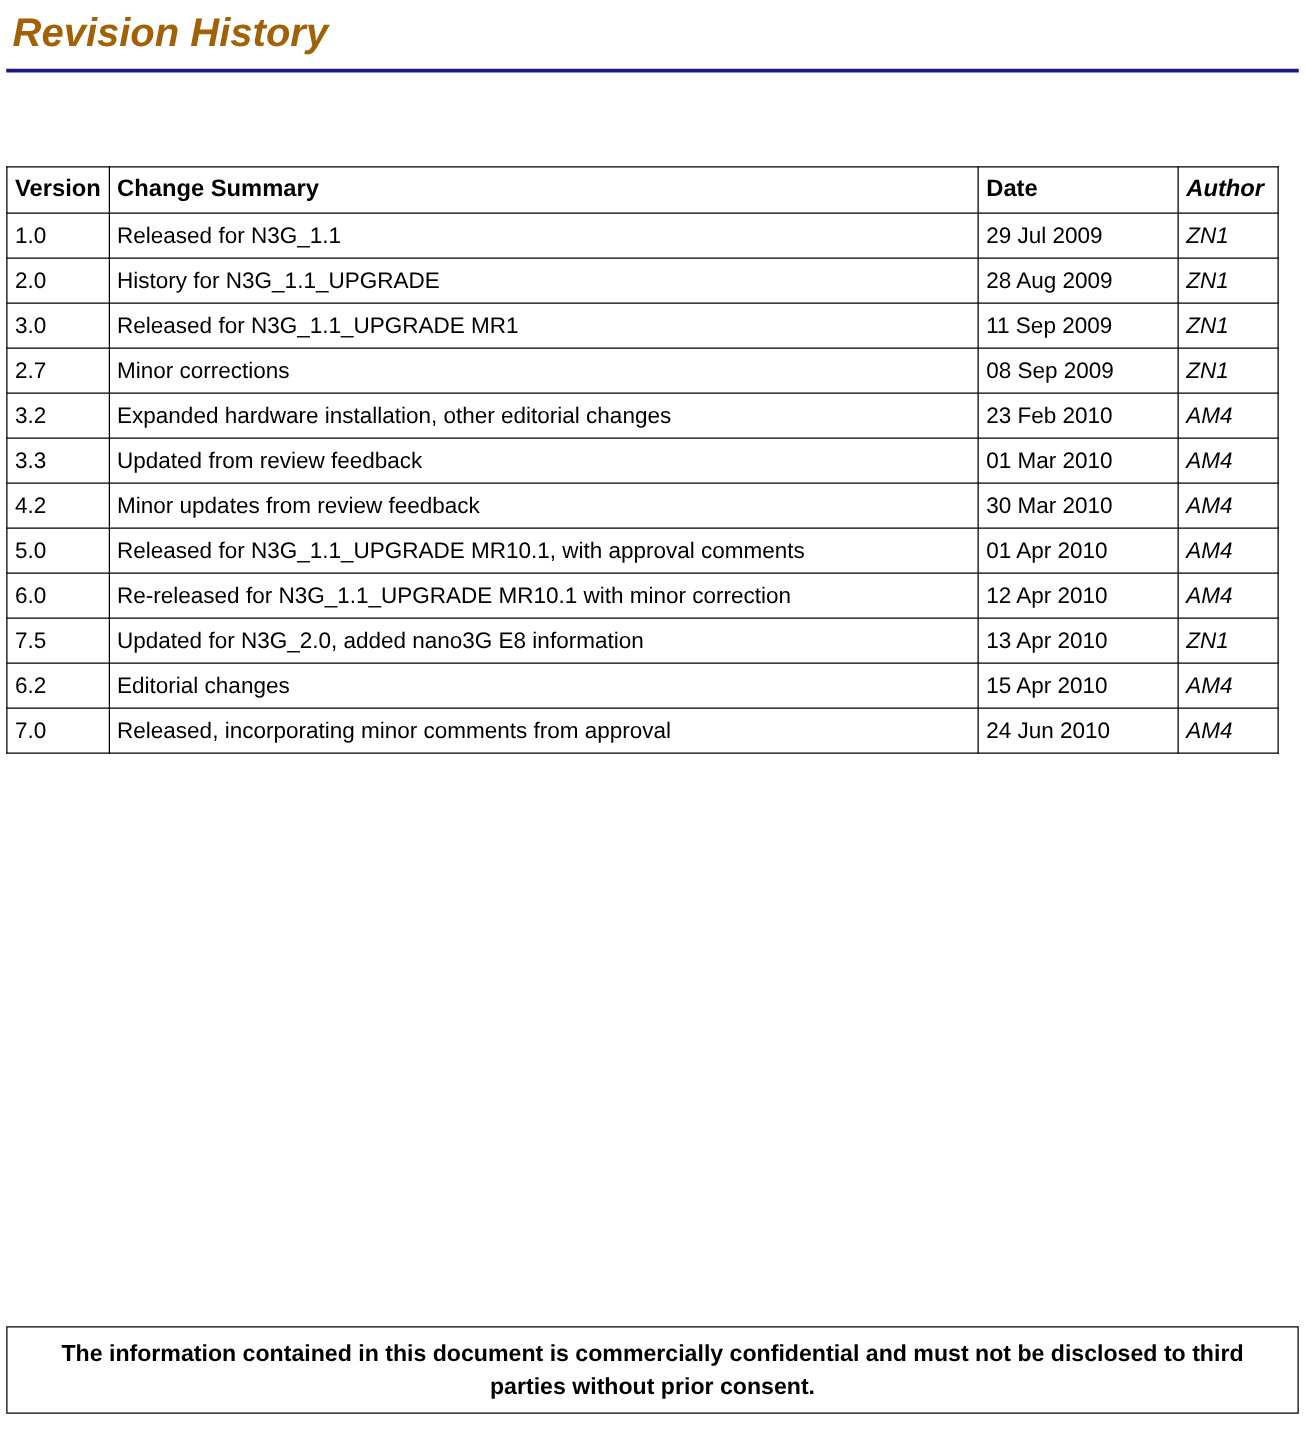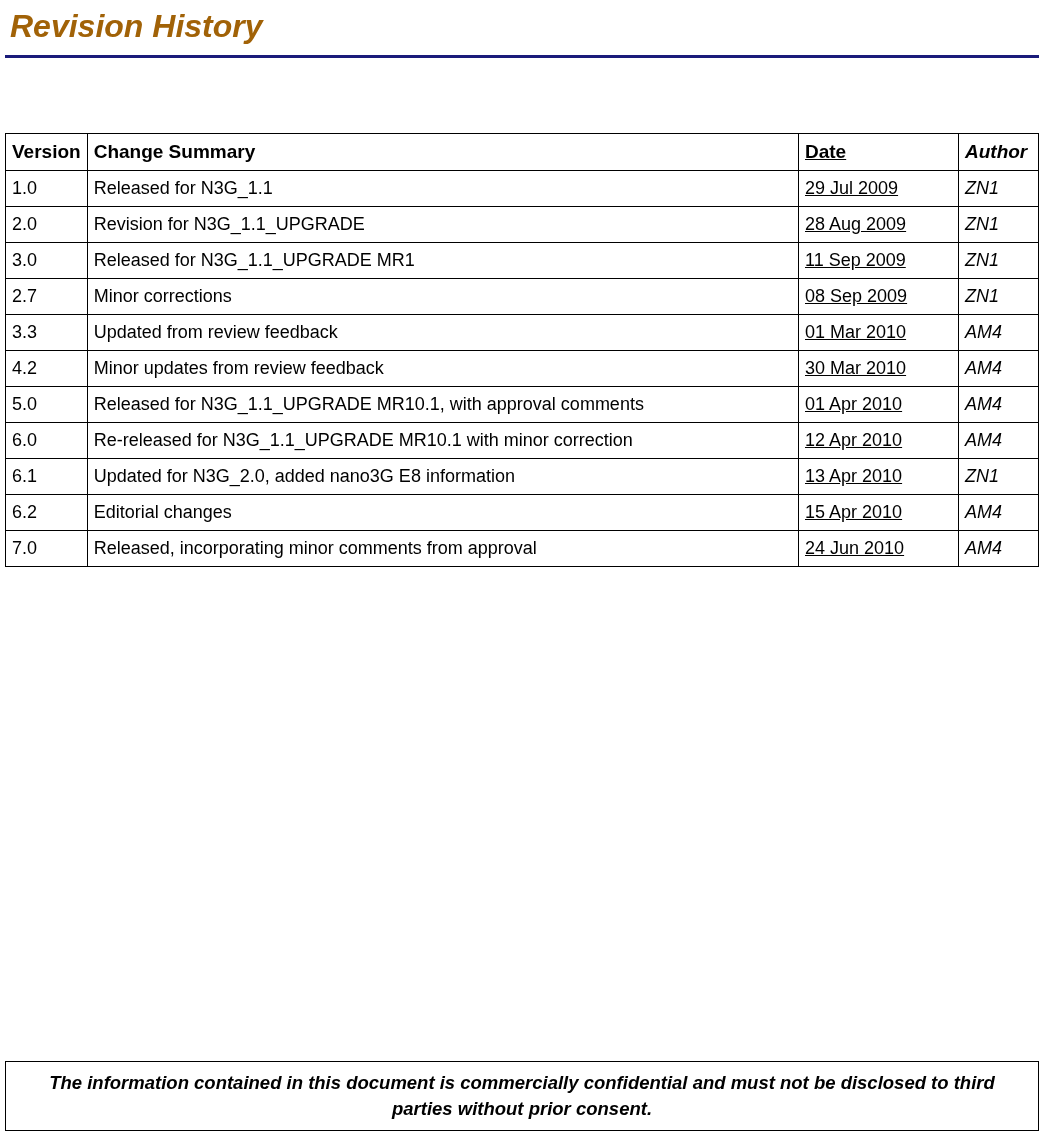--- a/index.html
+++ b/index.html
@@ -20,21 +20,21 @@
       font-size: 32px;
       font-style: italic;
       font-weight: bold;
       padding: 8px 10px 10px 10px;
     }
     .title-underline {
       border-bottom: 3px solid #1a1b7a;
       margin: 0 5px;
     }
     .table-wrapper {
-      padding: 75px 5px 0 5px;
+      padding: 75px 21px 0 5px;
     }
     table {
       width: 100%;
       border-collapse: collapse;
       font-size: 18px;
     }
     th, td {
       border: 1px solid #000;
       padding: 7px 6px;
       text-align: left;
@@ -42,38 +42,36 @@
     }
     th {
       font-weight: bold;
       font-size: 19px;
     }
     th.version-col, td.version-col {
       width: 75px;
     }
     th.date-col, td.date-col {
       width: 160px;
-      text-decoration: underline;
     }
     th.author-col, td.author-col {
       width: 80px;
       font-style: italic;
     }
     .footer-notice {
       position: absolute;
       bottom: 15px;
       left: 5px;
       right: 5px;
       border: 1px solid #000;
       padding: 8px 20px;
       text-align: center;
       font-weight: bold;
       font-size: 18.5px;
       line-height: 1.4;
-      font-style: italic;
     }
   </style>
 </head>
 <body>
 
 <h1 class="page-title">Revision History</h1>
 <div class="title-underline"></div>
 
 <div class="table-wrapper">
   <table>
@@ -87,35 +85,41 @@
     </thead>
     <tbody>
       <tr>
         <td class="version-col">1.0</td>
         <td>Released for N3G_1.1</td>
         <td class="date-col">29 Jul 2009</td>
         <td class="author-col">ZN1</td>
       </tr>
       <tr>
         <td class="version-col">2.0</td>
-        <td>Revision for N3G_1.1_UPGRADE</td>
+        <td>History for N3G_1.1_UPGRADE</td>
         <td class="date-col">28 Aug 2009</td>
         <td class="author-col">ZN1</td>
       </tr>
       <tr>
         <td class="version-col">3.0</td>
         <td>Released for N3G_1.1_UPGRADE MR1</td>
         <td class="date-col">11 Sep 2009</td>
         <td class="author-col">ZN1</td>
       </tr>
       <tr>
         <td class="version-col">2.7</td>
         <td>Minor corrections</td>
         <td class="date-col">08 Sep 2009</td>
         <td class="author-col">ZN1</td>
+      </tr>
+      <tr>
+        <td class="version-col">3.2</td>
+        <td>Expanded hardware installation, other editorial changes</td>
+        <td class="date-col">23 Feb 2010</td>
+        <td class="author-col">AM4</td>
       </tr>
       <tr>
         <td class="version-col">3.3</td>
         <td>Updated from review feedback</td>
         <td class="date-col">01 Mar 2010</td>
         <td class="author-col">AM4</td>
       </tr>
       <tr>
         <td class="version-col">4.2</td>
         <td>Minor updates from review feedback</td>
@@ -128,21 +132,21 @@
         <td class="date-col">01 Apr 2010</td>
         <td class="author-col">AM4</td>
       </tr>
       <tr>
         <td class="version-col">6.0</td>
         <td>Re-released for N3G_1.1_UPGRADE MR10.1 with minor correction</td>
         <td class="date-col">12 Apr 2010</td>
         <td class="author-col">AM4</td>
       </tr>
       <tr>
-        <td class="version-col">6.1</td>
+        <td class="version-col">7.5</td>
         <td>Updated for N3G_2.0, added nano3G E8 information</td>
         <td class="date-col">13 Apr 2010</td>
         <td class="author-col">ZN1</td>
       </tr>
       <tr>
         <td class="version-col">6.2</td>
         <td>Editorial changes</td>
         <td class="date-col">15 Apr 2010</td>
         <td class="author-col">AM4</td>
       </tr>

